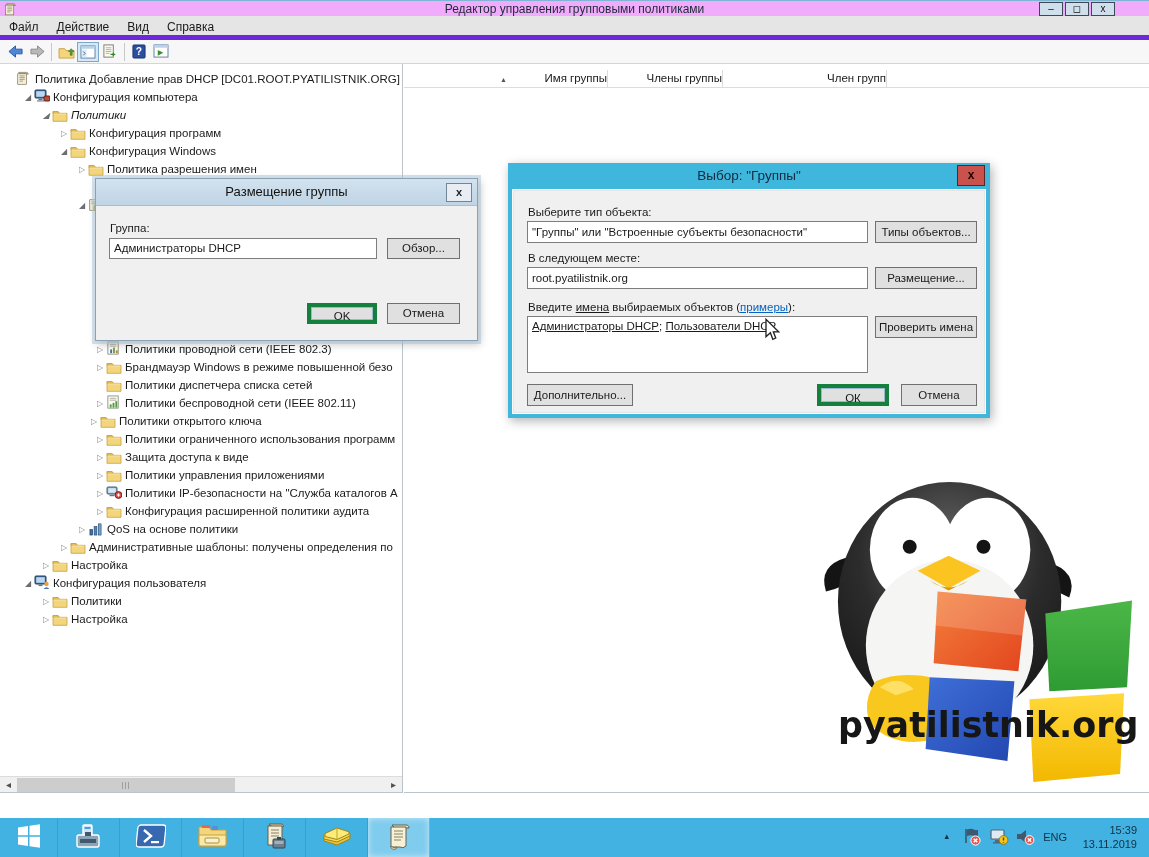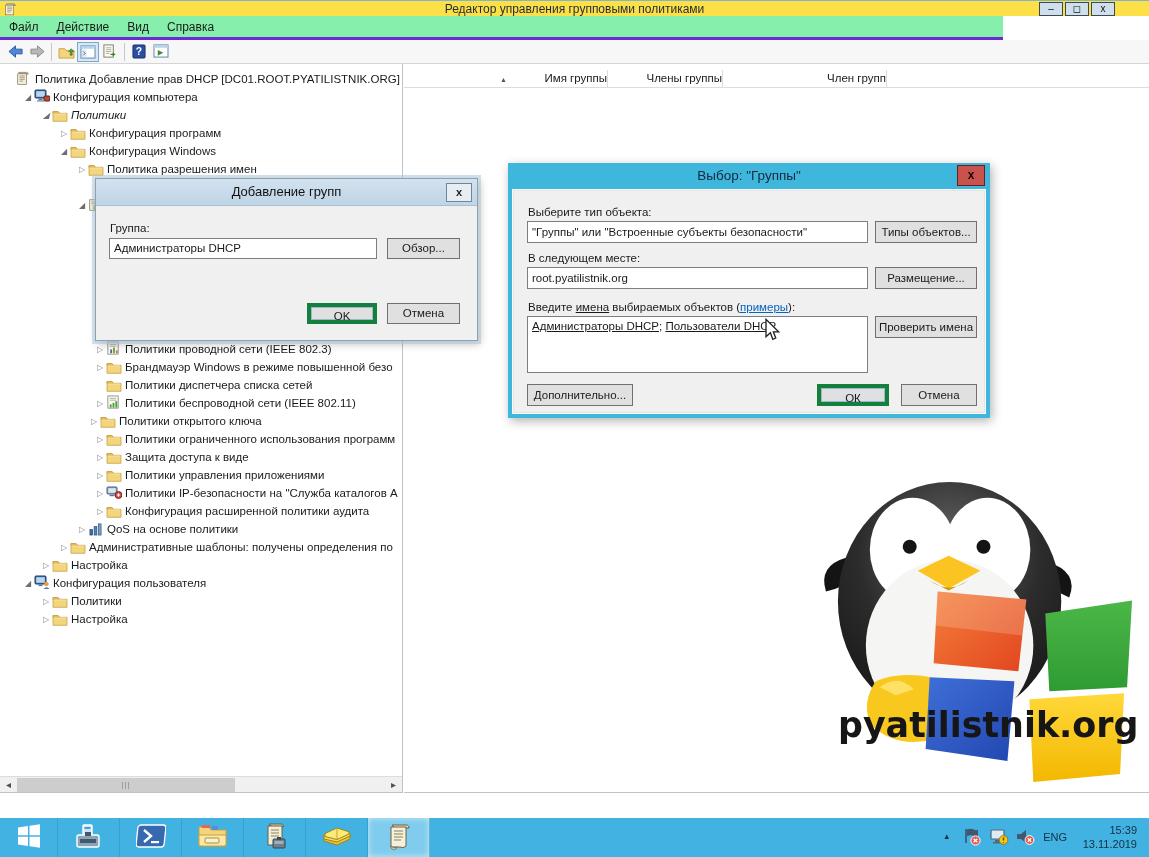--- a/index.html
+++ b/index.html
@@ -1,26 +1,26 @@
 <!DOCTYPE html>
 <html><head>
 <meta charset="utf-8">
 <style>
   * { margin:0; padding:0; box-sizing:border-box; }
   html,body { width:1149px; height:857px; overflow:hidden; }
   body { position:relative; background:#fff; font-family:"Liberation Sans",sans-serif; color:#1a1a1a; }
 
   
-  .titlebar { position:absolute; left:0; top:0; width:1149px; height:16px; background:#fde047; border-top:1px solid #7fb4d2; }
+  .titlebar { position:absolute; left:0; top:0; width:1149px; height:16px; background:#f0abfc; border-top:1px solid #7fb4d2; }
   .titlebar .app-icon { position:absolute; left:4px; top:1px; }
   .titlebar .title { position:absolute; left:0; right:0; top:1px; text-align:center; font-size:12px; color:#1d2b36; }
   .winbtn { position:absolute; top:1px; width:24px; height:14px; background:#cfe0ec; border:1px solid #3c4a55; font-size:10px; line-height:11px; text-align:center; color:#111; }
   .winbtn.min { right:86px; } .winbtn.max { right:60px; } .winbtn.close { right:34px; }
 
-  .menubar { position:absolute; left:0; top:16px; width:1003px; height:24px; background:#86efac; border-bottom:3px solid #6d28d9; }
+  .menubar { position:absolute; left:0; top:16px; width:1149px; height:24px; background:#e5e5e5; border-bottom:5px solid #6d28d9; }
   .menu-item { display:inline-block; padding:4px 9px 0 9px; font-size:12px; }
 
   .toolbar { position:absolute; left:0; top:40px; width:1149px; height:24px; background:#f7f7f7; border-bottom:1px solid #d5d5d5; padding:2px 0 0 4px; }
   .tb { display:inline-block; vertical-align:top; width:22px; height:20px; text-align:center; padding-top:2px; }
   .tb svg { display:block; margin:0 auto; }
   .tb.selected { border:1px solid #7da7c9; background:#d6e9f8; }
   .tb-sep { display:inline-block; vertical-align:top; width:1px; height:18px; background:#c8c8c8; margin:1px 3px; }
 
   
   .pane-left { position:absolute; left:0; top:64px; width:403px; height:729px; background:#fff; border-right:1px solid #b9c4cc; border-bottom:1px solid #b9c4cc; overflow:hidden; }
@@ -310,21 +310,21 @@
     <polygon points="128,142 217,150 209,222 124,214" fill="url(#gOr)"></polygon>
     <polygon points="236,164 323,151 318,238 240,242" fill="url(#gGr)"></polygon>
     <polygon points="120,228 205,232 198,312 116,300" fill="url(#gBl)"></polygon>
     <polygon points="220,250 315,244 311,325 224,333" fill="url(#gYe)"></polygon>
     <path d="M128 142 L217 150 L213 186 L126 176 Z" fill="#ffffff" opacity=".18"></path>
     <text x="28" y="288" font-family="DejaVu Sans, sans-serif" font-size="35" font-weight="bold" fill="#161616">pyatilistnik.org</text>
   </svg>
 </div>
 
 <div class="dlg1">
-  <div class="dlg1-title">Добавление групп</div>
+  <div class="dlg1-title">Размещение группы</div>
   <div class="dlg1-close">x</div>
   <div class="dlg-label" style="left:14px; top:43px;">Группа:</div>
   <div class="dlg-input" style="left:13px; top:59px; width:268px; height:21px;">Администраторы DHCP</div>
   <div class="dlg-btn" style="left:291px; top:59px; width:73px; height:21px; line-height:19px;">Обзор...</div>
   <div class="dlg-btn default" style="left:211px; top:124px; width:70px; height:21px; line-height:19px;">OK</div>
   <div class="dlg-btn" style="left:291px; top:124px; width:73px; height:21px; line-height:19px;">Отмена</div>
 </div>
 
 <div class="dlg2">
   <div class="dlg2-title">Выбор: "Группы"</div>

